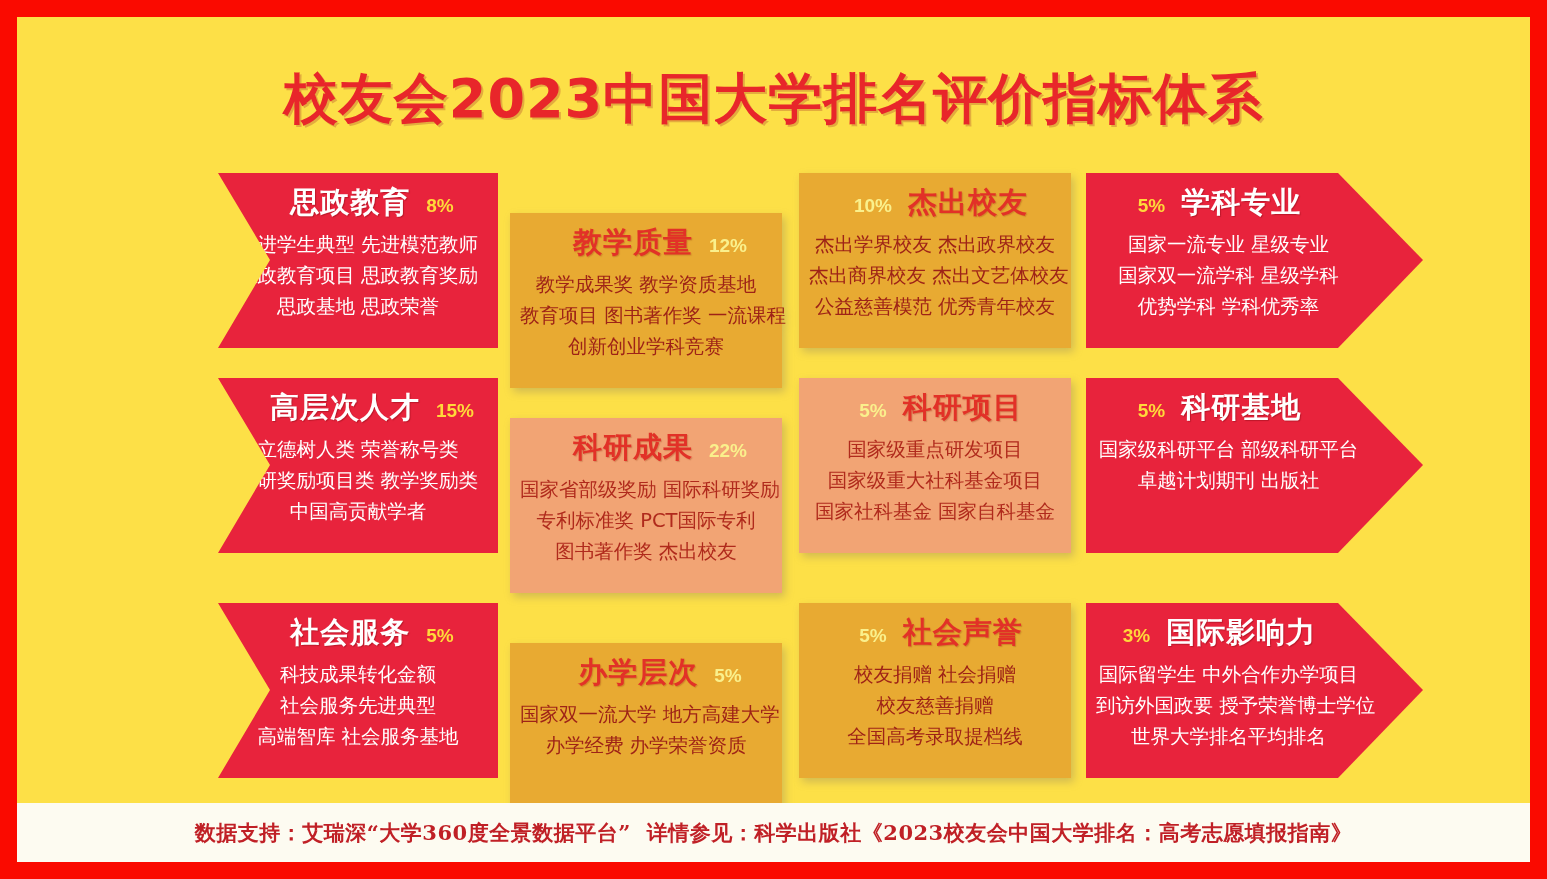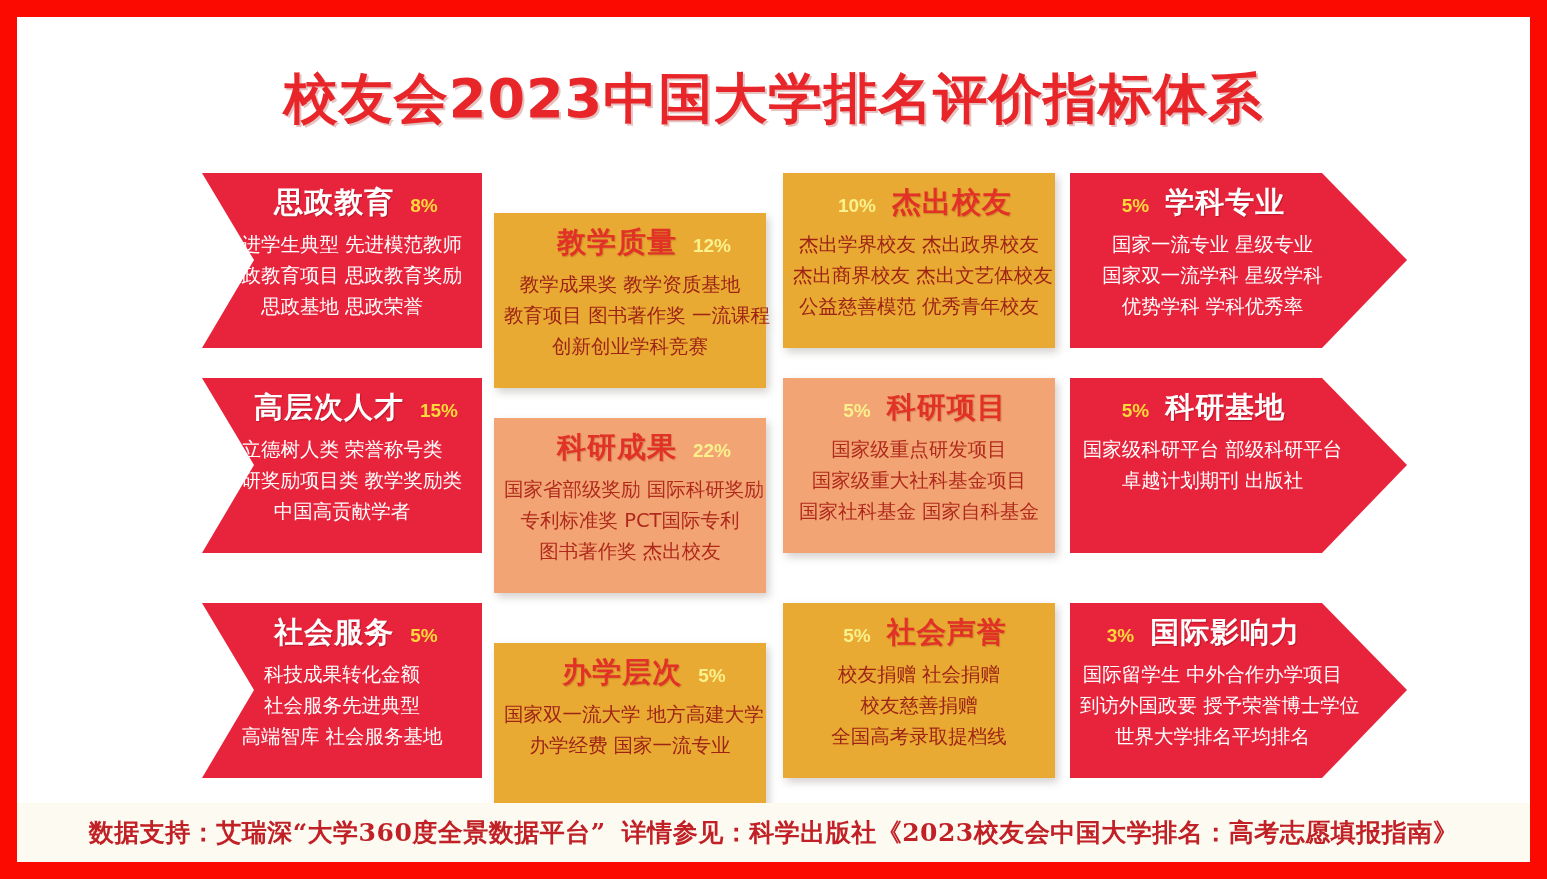--- a/index.html
+++ b/index.html
@@ -5,40 +5,40 @@
   html,body{margin:0;padding:0;}
   body{
     width:1547px;height:879px;
     background:#FA0A00;
     font-family:"Liberation Sans","DejaVu Sans",sans-serif;
     overflow:hidden;
   }
   .frame{
     position:absolute;left:17px;top:17px;
     width:1513px;height:845px;
-    background:#ffffff;
+    background:#fde047;
     overflow:hidden;
   }
   
   .title{
     position:absolute;left:0;top:46px;width:1513px;
     text-align:center;
     font-family:"DejaVu Sans","Liberation Sans",sans-serif;
     font-size:54px;font-weight:bold;
     letter-spacing:1px;
     color:#E8262A;
     text-shadow:2px 2px 0 rgba(160,40,40,.28);
     white-space:nowrap;
   }
   
   .grid{
     position:absolute;left:0;top:143px;
     width:1513px;height:625px;
   }
-  .row{position:absolute;left:0;width:1513px;height:139px;}
+  .row{position:absolute;left:16px;width:1513px;height:139px;}
   .row.r1{top:13px;}
   .row.r2{top:218px;}
   .row.r3{top:443px;}
 
   .card{
     position:absolute;
     box-sizing:border-box;
     padding-top:10px;
     filter:drop-shadow(3px 4px 4px rgba(120,110,100,.33));
   }
@@ -94,21 +94,21 @@
 
   
   .footerband{
     position:absolute;left:0;bottom:0;width:1513px;height:59px;
     background:#FDFBF1;
   }
   .footer{
     position:absolute;left:0;bottom:0;width:1513px;height:59px;
     display:flex;align-items:center;justify-content:center;
     font-family:"DejaVu Serif","Liberation Serif",serif;
-    font-size:25px;font-weight:bold;
+    font-size:21px;font-weight:bold;
     color:#C02026;
     white-space:nowrap;
     letter-spacing:.5px;
   }
   .footer .sep{display:inline-block;width:16px;}
 </style>
 </head>
 <body>
 
 <div class="frame">
@@ -219,21 +219,21 @@
             <div class="line txt-white">高端智库 社会服务基地</div>
           </div>
         </div>
         <div class="card c2 bg-gold">
           <div class="head">
             <span class="t title-red">办学层次</span>
             <span class="p pct-paleyel">5%</span>
           </div>
           <div class="lines">
             <div class="line txt-dkred">国家双一流大学 地方高建大学</div>
-            <div class="line txt-dkred">办学经费  国家一流专业</div>
+            <div class="line txt-dkred">办学经费  办学荣誉资质</div>
           </div>
         </div>
         <div class="card c3 bg-gold">
           <div class="head">
             <span class="p pct-paleyel">5%</span>
             <span class="t title-red">社会声誉</span>
           </div>
           <div class="lines">
             <div class="line txt-dkred">校友捐赠 社会捐赠</div>
             <div class="line txt-dkred">校友慈善捐赠</div>

